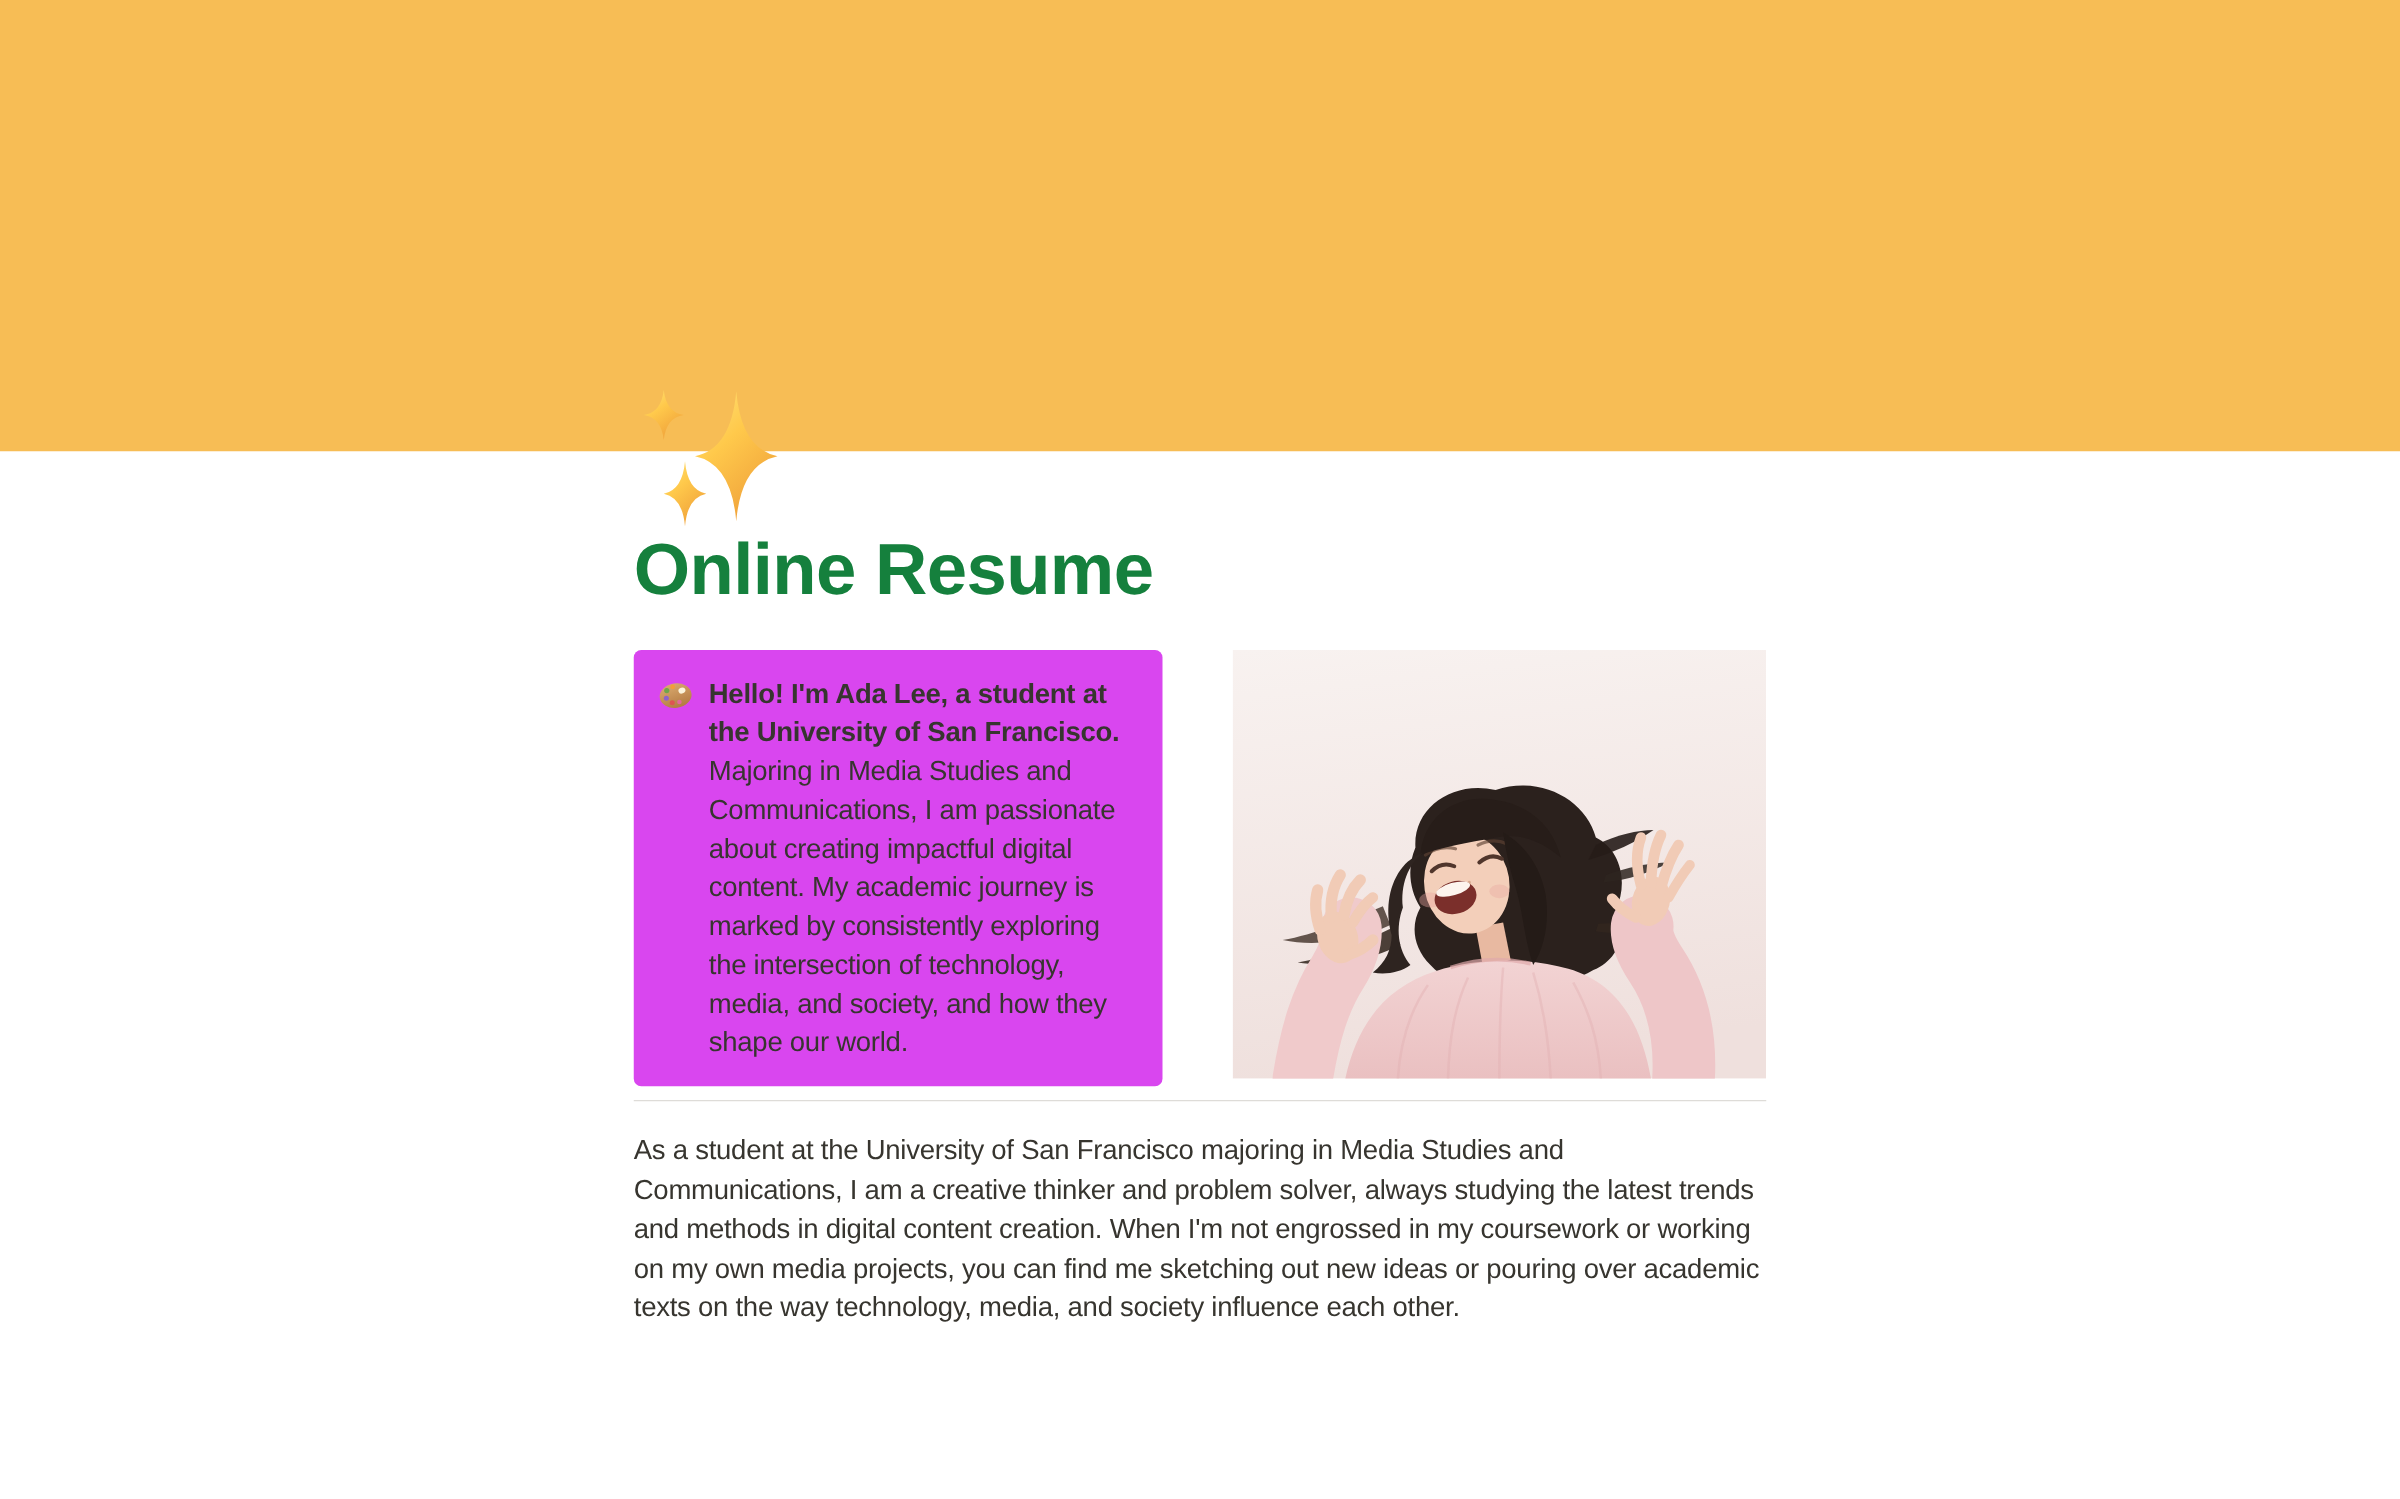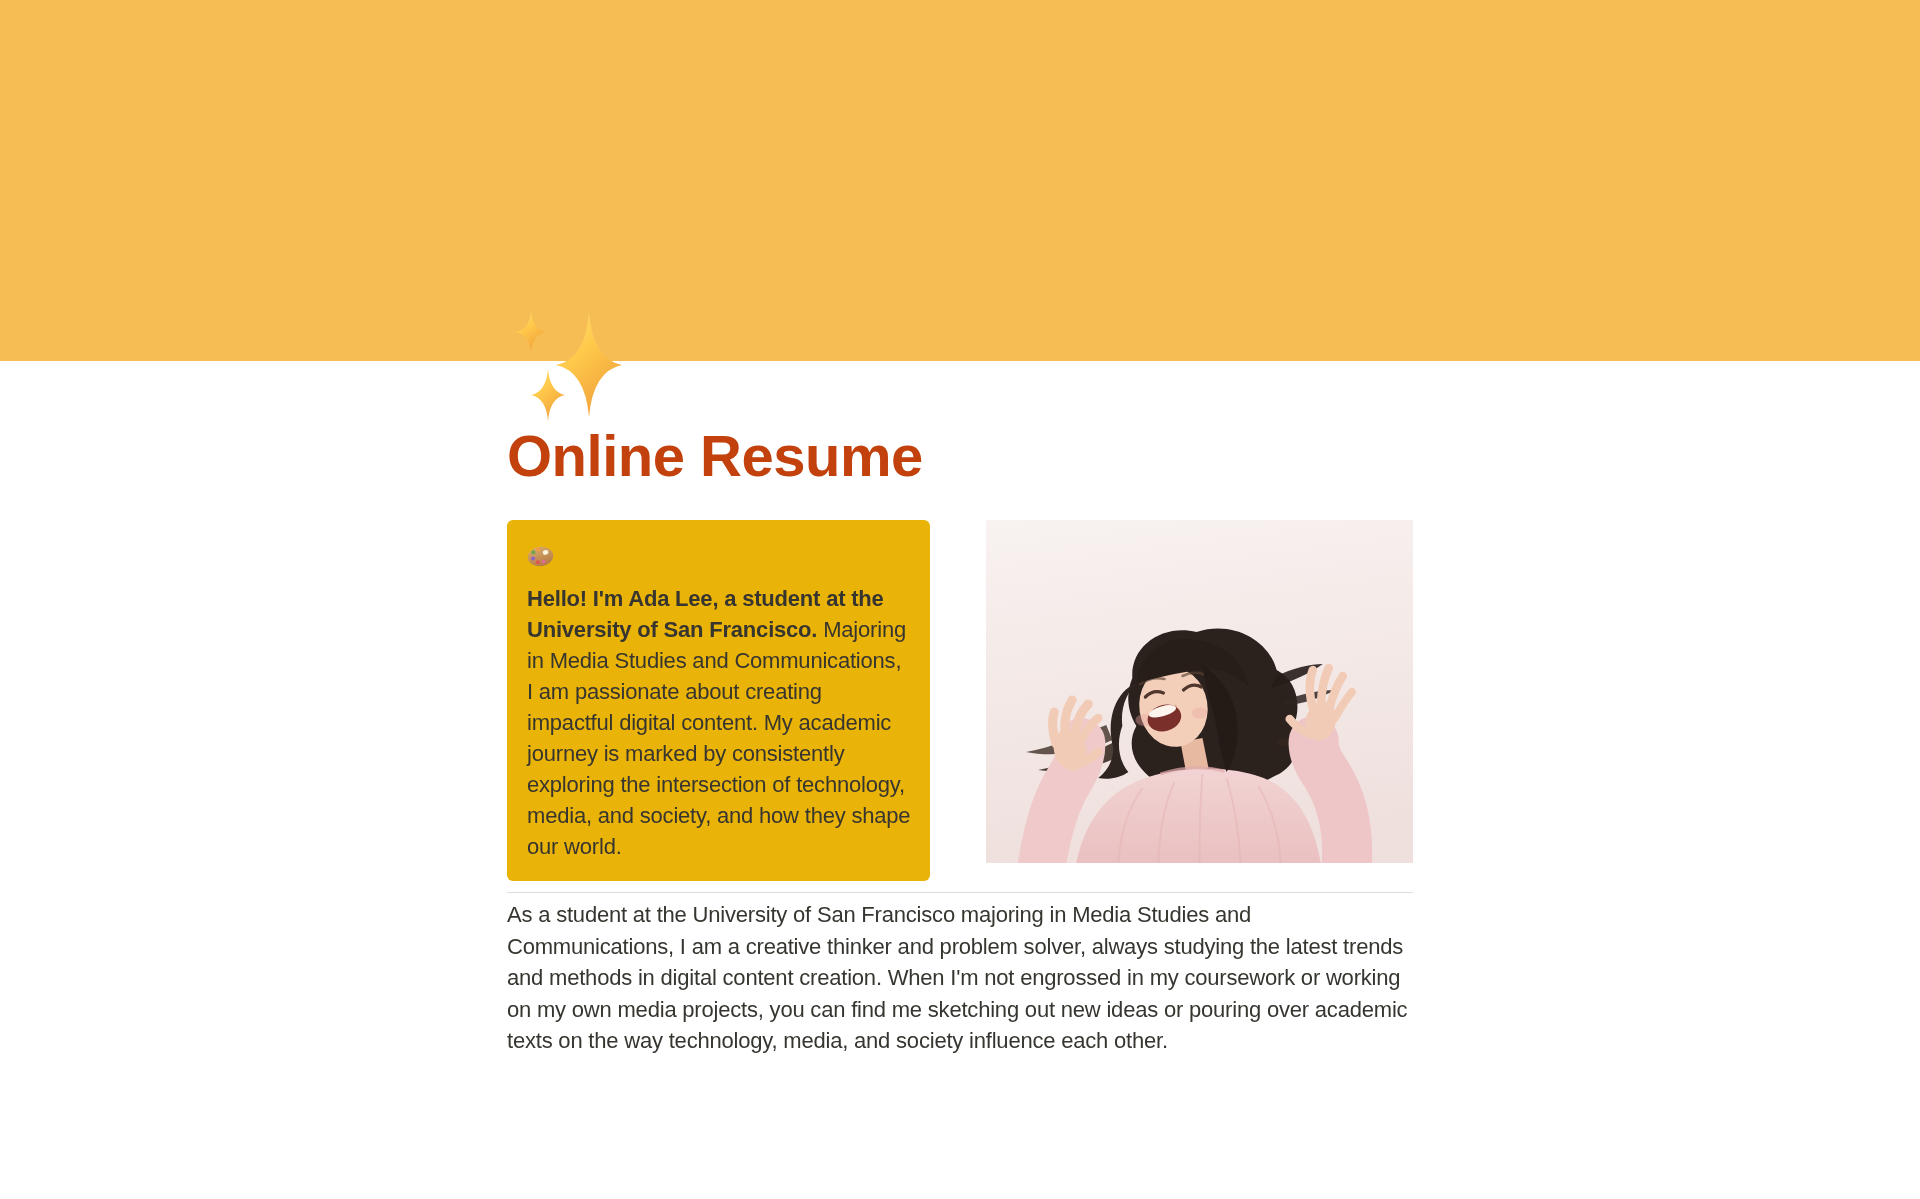--- a/index.html
+++ b/index.html
@@ -12,53 +12,53 @@
   }
   .cover { width:100%; height:361px; background:#F7BD55; }
   .content { width:906px; margin:0 auto; position:relative; }
 
   .page-icon { position:absolute; left:-5px; top:-53px; width:122px; height:113px; cursor:pointer; }
   .page-icon svg { display:block; width:100%; height:100%; }
 
   .title {
     padding-top:60px;
     font-size:58px; line-height:70px; font-weight:700;
-    letter-spacing:-0.5px; color:#c2410c;
+    letter-spacing:-0.5px; color:#15803d;
   }
 
   .columns { display:flex; gap:56px; margin-top:29px; align-items:flex-start; }
   .col-left { width:423px; flex:none; }
   .col-right { width:427px; flex:none; }
 
   .callout {
     min-height:349px;
-    background:#eab308;
+    background:#d946ef;
     border-radius:6px;
     padding:19px 18px 19px 20px;
-    display:flex; gap:13px;flex-direction:column;
+    display:flex; gap:13px;
   }
   .callout-icon { flex:none; width:27px; height:27px; margin-top:4px; }
   .callout-icon svg { display:block; width:100%; height:100%; }
   .callout-text { font-size:22px; line-height:31px; letter-spacing:-0.2px; }
   .callout-text strong { font-weight:700; }
 
   .photo { width:427px; height:343px; overflow:hidden; }
   .photo svg { display:block; width:100%; height:100%; }
 
   .about-heading {
     margin-top:86px;
     display:flex; align-items:center; gap:9px;
     font-size:38px; line-height:48px; font-weight:700; letter-spacing:-0.3px;
   }
   .h-icon { width:42px; height:40px; flex:none; }
   .h-icon svg { display:block; width:100%; height:100%; }
 
   .divider { border:none; height:1px; background:#DEDCD8; margin-top:11px; }
 
-  .about-paragraph { margin-top:6px; font-size:22px; line-height:31.5px; letter-spacing:-0.2px; }
+  .about-paragraph { margin-top:23px; font-size:22px; line-height:31.5px; letter-spacing:-0.2px; }
 </style>
 </head>
 <body>
 
 <div class="page">
 
   <div class="cover"></div>
 
   <div class="content">
 

